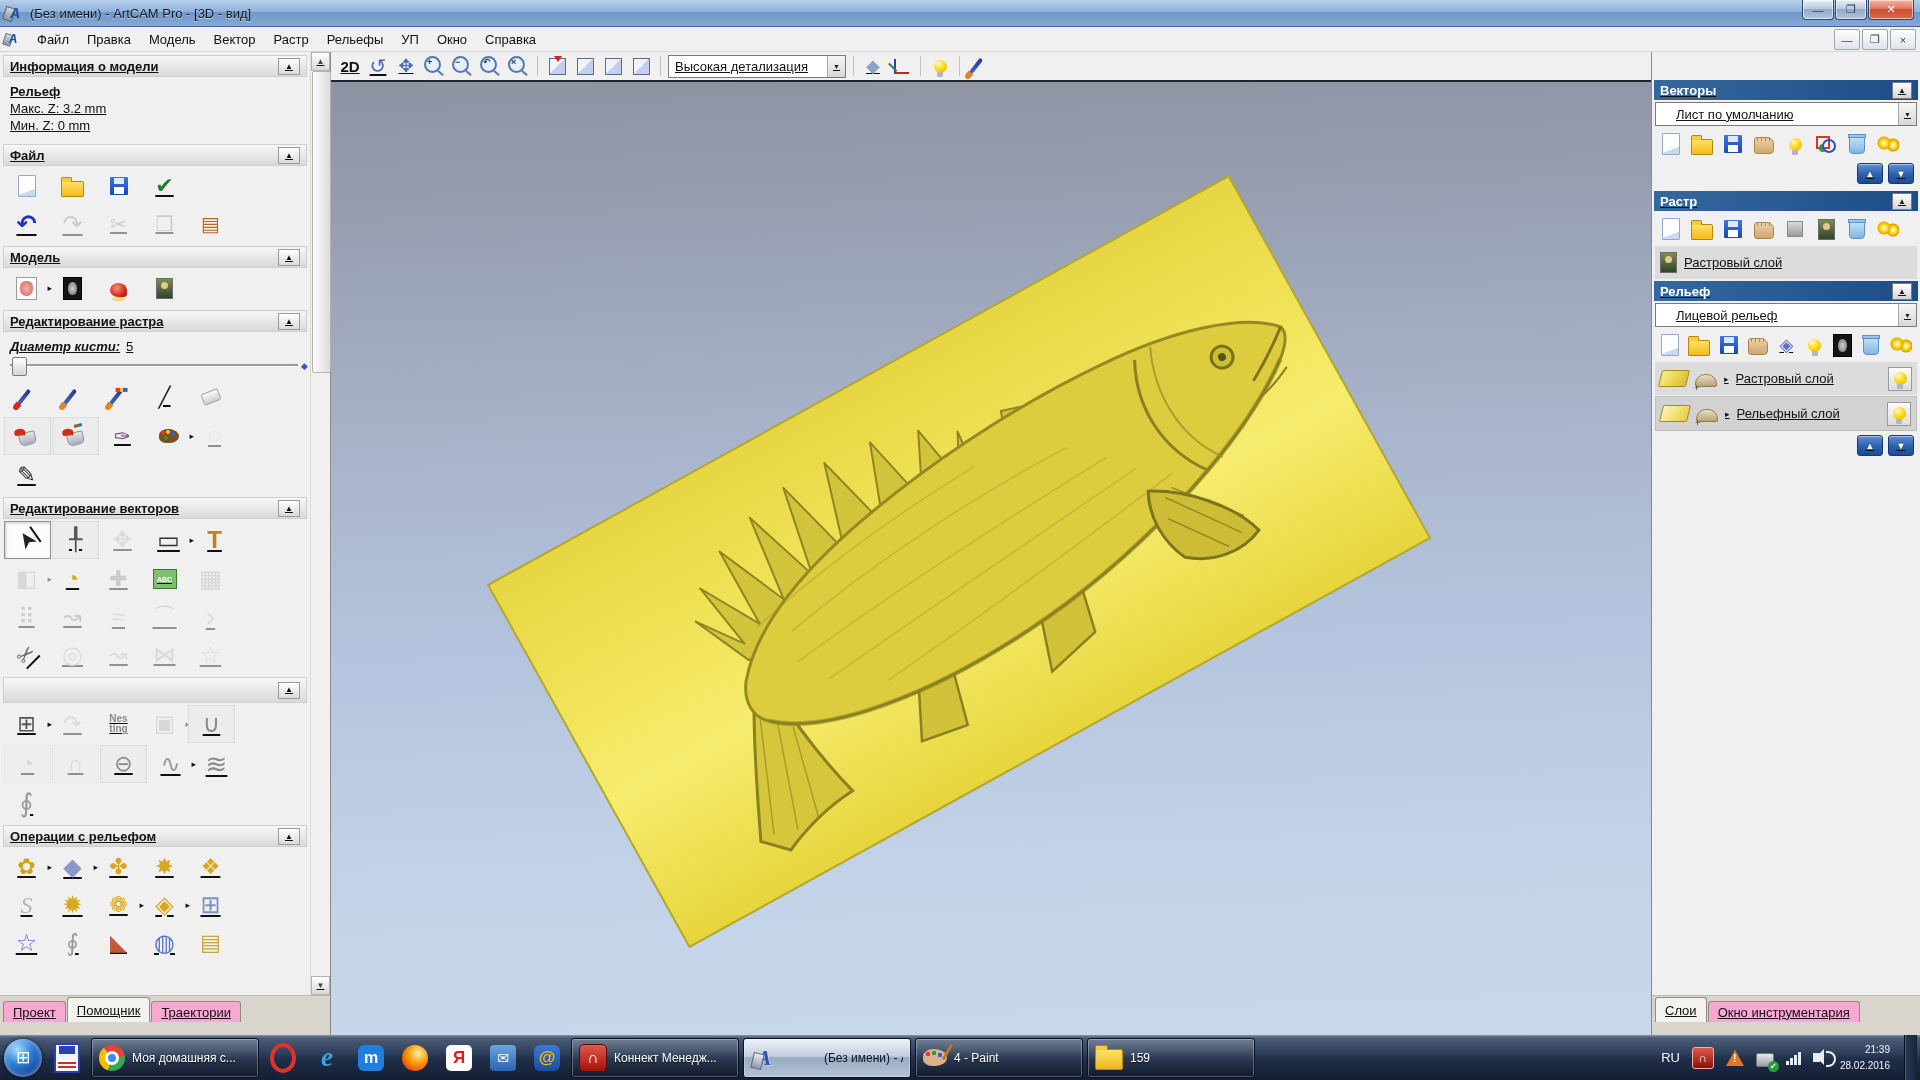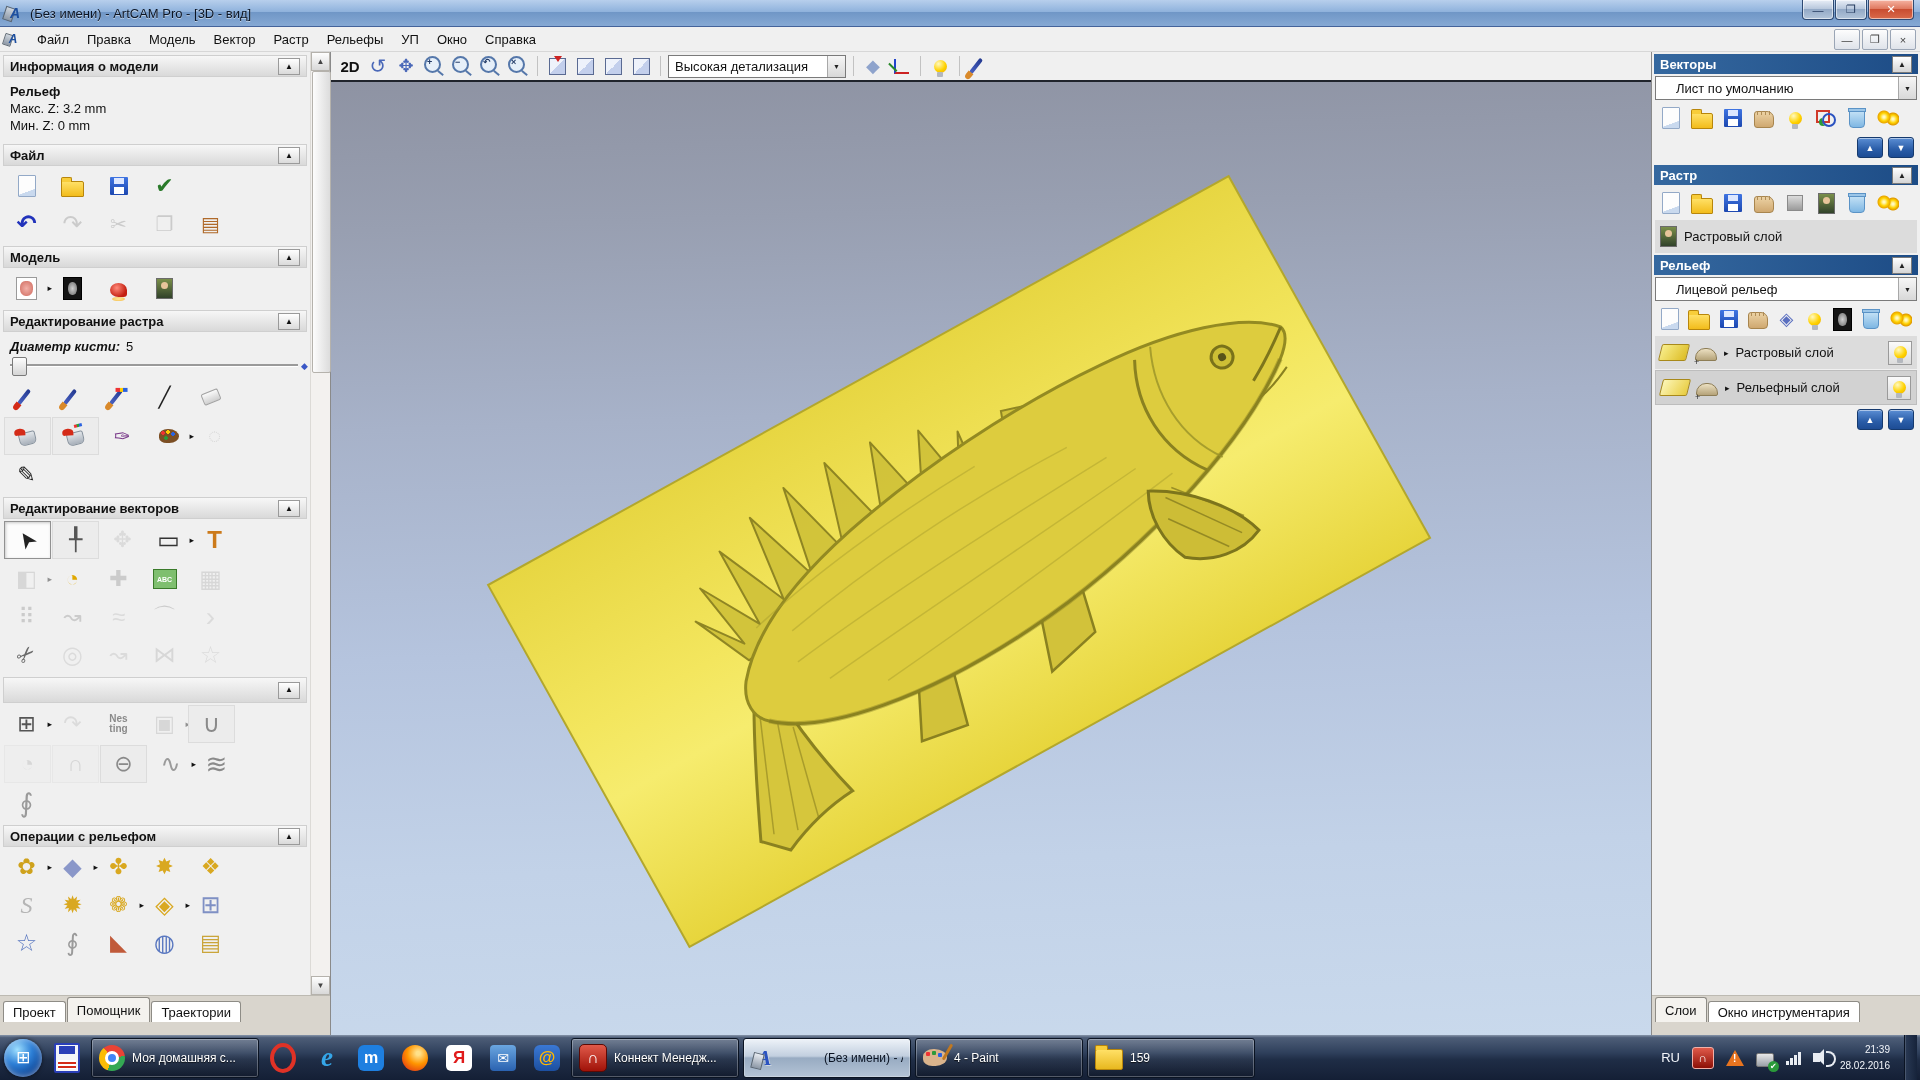--- a/index.html
+++ b/index.html
@@ -16,21 +16,21 @@
   .wbtn{width:30px;height:19px;border:1px solid #2e4a73;border-top:none;display:flex;align-items:center;justify-content:center;font-size:11px;color:#fff;background:linear-gradient(#e8eef7,#b9c8dd 45%,#93a9c6 50%,#b3c5da);color:#243a5e;border-radius:0 0 4px 4px;margin-left:1px;box-shadow:inset 0 0 0 1px rgba(255,255,255,.55);}
   .wbtn.close{width:44px;background:linear-gradient(#f6b3a2,#e07a61 45%,#c94d31 50%,#d96a4a);color:#fff;}
 
   
   .menubar{height:24px;background:#f0f0f0;display:flex;align-items:center;padding:0 4px;position:relative;flex:0 0 auto;border-bottom:1px solid #d7d7d7;}
   .menu-item{padding:3px 9px;cursor:default;}
   .mdi-btns{position:absolute;right:4px;top:2px;display:flex;gap:2px;}
   .mdibtn{width:24px;height:19px;border:1px solid #9aa5b5;background:linear-gradient(#fdfdfd,#dfe3ea);display:flex;align-items:center;justify-content:center;font-size:11px;color:#444;border-radius:2px;}
 
   
-  .main{flex:1;display:flex;min-height:0;}
+  .main{flex:1;display:flex;min-height:0;text-decoration:underline;}
 
   
   .left-panel{width:330px;flex:0 0 auto;background:#f0f0f0;display:flex;flex-direction:column;position:relative;border-right:1px solid #8a8a8a;}
   .lp-body{flex:1;display:flex;min-height:0;}
   .lp-content{width:310px;overflow:hidden;}
   .lp-scroll{width:19px;background:#f3f1ef;border-left:1px solid #dcdad6;display:flex;flex-direction:column;align-items:center;}
   .sb-arrow{width:17px;height:17px;background:linear-gradient(#fefefe,#d8d8d8);border:1px solid #b5b2ac;font-size:8px;color:#444;display:flex;align-items:center;justify-content:center;}
   .sb-track{flex:1;width:17px;position:relative;}
   .sb-thumb{position:absolute;top:0;left:0;width:17px;height:300px;background:linear-gradient(90deg,#fdfdfd,#dcdcdc);border:1px solid #b5b2ac;border-radius:2px;}
   .section-header{height:20px;margin:3px 3px 1px 3px;background:linear-gradient(#f7f7f7,#d9d9d9);border:1px solid #cfcfcf;display:flex;align-items:center;font-weight:bold;padding:0 6px;}
@@ -48,38 +48,38 @@
   .fly::after{content:"▸";position:absolute;right:-3px;top:13px;font-size:9px;color:#111;}
   .brush-line{display:flex;align-items:baseline;padding:6px 10px 2px 10px;gap:6px;}
   .brush-label{font-style:italic;font-weight:bold;}
   .slider{position:relative;height:18px;margin:0 12px 4px 10px;}
   .slider-track{position:absolute;left:0;right:0;top:8px;height:2px;background:#9a9a9a;border-bottom:1px solid #fff;}
   .slider-thumb{position:absolute;left:2px;top:1px;width:13px;height:17px;background:linear-gradient(#fdfdfd,#d5d5d5);border:1px solid #7a7a7a;border-radius:2px;}
   .slider-dot{position:absolute;right:-10px;top:5px;color:#3a57c6;font-size:9px;}
 
   
   .tabs{height:26px;display:flex;align-items:flex-end;background:#d9d5cd;padding-left:3px;border-top:1px solid #bdbab2;flex:0 0 auto;position:relative;}
-  .tab{height:20px;padding:0 9px;background:#ffffff;border:1px solid #8e8c86;border-bottom:none;border-radius:3px 3px 0 0;display:flex;align-items:center;margin-right:1px;position:relative;top:0;}
+  .tab{height:20px;padding:0 9px;background:#f9a8d4;border:1px solid #8e8c86;border-bottom:none;border-radius:3px 3px 0 0;display:flex;align-items:center;margin-right:1px;position:relative;top:0;}
   .tab.active{height:24px;background:#f4f2ee;z-index:2;font-weight:normal;}
   .below-tabs{height:13px;background:#d9d5cd;flex:0 0 auto;}
 
   
   .center{flex:1;display:flex;flex-direction:column;min-width:0;}
   .view-toolbar{height:28px;background:#f0f0f0;display:flex;align-items:center;gap:4px;padding:0 7px;flex:0 0 auto;}
   .vt-sep{width:1px;height:20px;background:#c2c2c2;margin:0 3px;}
   .vt-btn{min-width:24px;height:24px;display:flex;align-items:center;justify-content:center;position:relative;}
   .vt-2d{font-weight:bold;font-size:15px;}
   .dd{width:170px;height:21px;border:1px solid #7a7a7a;background:#fff;display:flex;align-items:center;padding-left:6px;font-size:13px;}
   .dd-btn{margin-left:auto;width:17px;height:100%;background:linear-gradient(#f6f6f6,#d8d8d8);border-left:1px solid #a8a8a8;display:flex;align-items:center;justify-content:center;font-size:7px;color:#222;}
   .canvas{flex:1;position:relative;border-top:2px solid #20242c;background:linear-gradient(178deg,#8e93a3 0%,#989fb1 15%,#a7b2c9 35%,#b5c4de 58%,#c2d2e8 80%,#c9d9ec 100%);overflow:hidden;}
   .canvas svg{position:absolute;inset:0;width:100%;height:100%;}
 
   
   .right-panel{width:268px;flex:0 0 auto;background:#f0f0f0;border-left:1px solid #8a8a8a;display:flex;flex-direction:column;}
-  .rp-body{flex:1;overflow:hidden;}
+  .rp-body{flex:1;overflow:hidden;margin-top:26px;}
   .rp-header{height:20px;margin:2px;background:linear-gradient(90deg,#35689f,#1d4c86);color:#fff;font-weight:bold;display:flex;align-items:center;padding:0 6px;}
   .rp-collapse{margin-left:auto;width:18px;height:15px;background:linear-gradient(#ffffff,#d5d5d5);border:1px solid #7a7a7a;color:#222;font-size:8px;display:flex;align-items:center;justify-content:center;}
   .rp-dd{height:22px;margin:2px 3px;border:1px solid #7a7a7a;background:#fff;display:flex;align-items:center;padding-left:20px;}
   .rp-icons{display:flex;align-items:center;gap:9px;padding:5px 8px;}
   .rp-icons .ribtn{width:22px;height:22px;display:flex;align-items:center;justify-content:center;position:relative;}
   .layer-row{min-height:29px;display:flex;align-items:center;gap:7px;background:#dcdcdc;margin:1px 3px;padding:2px 5px;}
   .layer-row.sel{background:#d2d2d2;border:1px solid #bdbdbd;}
   .layer-label{flex:1;white-space:nowrap;overflow:hidden;}
   .lr-btn{width:22px;height:22px;background:linear-gradient(#fbfbfb,#dcdcdc);border:1px solid #9a9a9a;display:flex;align-items:center;justify-content:center;}
   .lr-btns{display:flex;gap:2px;margin-left:auto;}

